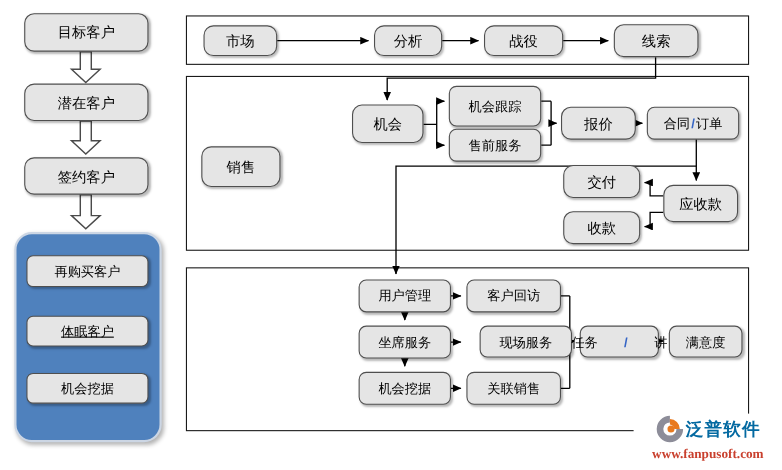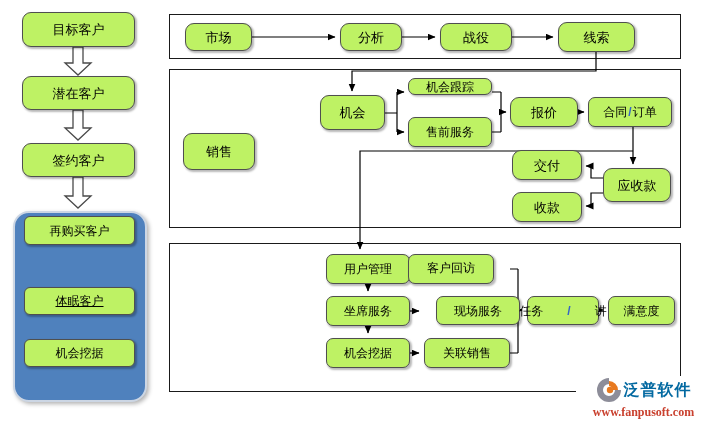--- a/index.html
+++ b/index.html
@@ -4,21 +4,21 @@
 <style>
   html,body{margin:0;padding:0;background:#fff;}
   #canvas{
     position:relative;width:711px;height:427px;background:#fff;overflow:hidden;
     font-family:"Liberation Sans","DejaVu Sans",sans-serif;color:#000;
   }
   .panel{
     position:absolute;border:1px solid #1a1a1a;background:transparent;box-sizing:border-box;
   }
   .node{
-    position:absolute;box-sizing:border-box;background:#bef264;border:1px solid #4f4f4f;
+    position:absolute;box-sizing:border-box;background:#e5e5e5;border:1px solid #4f4f4f;
     border-radius:9px;display:flex;align-items:center;justify-content:center;
     font-size:13px;line-height:1;box-shadow:1.5px 1.5px 2px rgba(0,0,0,0.28);
     z-index:2;white-space:nowrap;
   }
   .node.small{font-size:12px;border-radius:7px;}
   #svg-layer{position:absolute;left:0;top:0;z-index:1;}
   .bluebox{
     position:absolute;background:#4f81bd;border:2px solid #ccd6e4;border-radius:16px;
     box-shadow:2px 2px 4px rgba(0,0,0,0.3);box-sizing:border-box;z-index:1;
   }
@@ -93,45 +93,45 @@
       <polygon points="73,110 83,110 83,128 91,128 78,140 65,128 73,128"></polygon>
       <polygon points="73,177 83,177 83,196 91,196 78,208 65,196 73,196"></polygon>
     </g>
   </svg>
 
   <div class="node" style="left:22px;top:12px;width:113px;height:35px;">目标客户</div>
   <div class="node" style="left:22px;top:76px;width:113px;height:34px;">潜在客户</div>
   <div class="node" style="left:22px;top:143px;width:113px;height:34px;">签约客户</div>
 
   <div class="bluebox" style="left:13px;top:211px;width:134px;height:191px;"></div>
-  <div class="node small" style="left:24px;top:216px;width:111px;height:29px;border-radius:6px;">再购买客户</div>
+  <div class="node small" style="left:24px;top:232px;width:111px;height:29px;border-radius:6px;">再购买客户</div>
   <div class="node small" style="left:24px;top:287px;width:111px;height:28px;border-radius:6px;text-decoration:underline;">体眠客户</div>
   <div class="node small" style="left:24px;top:339px;width:111px;height:28px;border-radius:6px;">机会挖据</div>
 
   <div class="node" style="left:185px;top:23px;width:67px;height:28px;">市场</div>
   <div class="node" style="left:340px;top:23px;width:62px;height:28px;">分析</div>
   <div class="node" style="left:440px;top:23px;width:72px;height:28px;">战役</div>
   <div class="node" style="left:558px;top:22px;width:77px;height:30px;">线索</div>
 
   <div class="node" style="left:183px;top:133px;width:72px;height:37px;">销售</div>
   <div class="node" style="left:320px;top:95px;width:65px;height:35px;">机会</div>
-  <div class="node small" style="left:408px;top:78px;width:84px;height:17px;">机会跟踪</div>
+  <div class="node small" style="left:408px;top:78px;width:84px;height:37px;">机会跟踪</div>
   <div class="node small" style="left:408px;top:117px;width:84px;height:30px;">售前服务</div>
   <div class="node" style="left:510px;top:97px;width:68px;height:30px;">报价</div>
   <div class="node small" style="left:588px;top:97px;width:84px;height:30px;">
     <span>合同</span>
       <span class="slash">/</span>
       <span>订单</span>
   </div>
   <div class="node" style="left:512px;top:150px;width:70px;height:30px;">交付</div>
   <div class="node" style="left:512px;top:192px;width:70px;height:30px;">收款</div>
   <div class="node" style="left:603px;top:168px;width:68px;height:34px;">应收款</div>
 
   <div class="node small" style="left:326px;top:254px;width:84px;height:30px;">用户管理</div>
-  <div class="node small" style="left:408px;top:254px;width:86px;height:30px;font-family:Liberation Mono, monospace;">客户回访</div>
+  <div class="node small" style="left:424px;top:254px;width:86px;height:30px;">客户回访</div>
   <div class="node small" style="left:326px;top:296px;width:84px;height:30px;">坐席服务</div>
   <div class="node small" style="left:436px;top:296px;width:84px;height:29px;">现场服务</div>
   <div class="node small" style="left:326px;top:338px;width:84px;height:30px;">机会挖据</div>
   <div class="node small" style="left:424px;top:338px;width:86px;height:30px;">关联销售</div>
   <div class="node small" style="left:527px;top:296px;width:72px;height:29px;gap:23px;">
     <span>任务</span>
       <span class="slash">/</span>
       <span>讲</span>
   </div>
   <div class="node small" style="left:608px;top:296px;width:67px;height:29px;">满意度</div>

